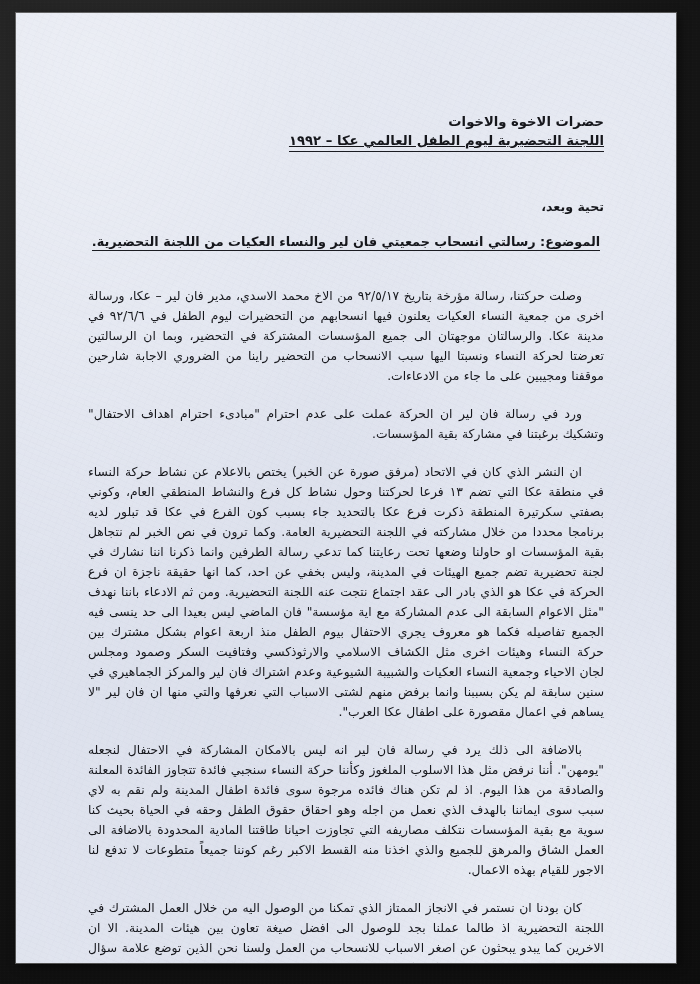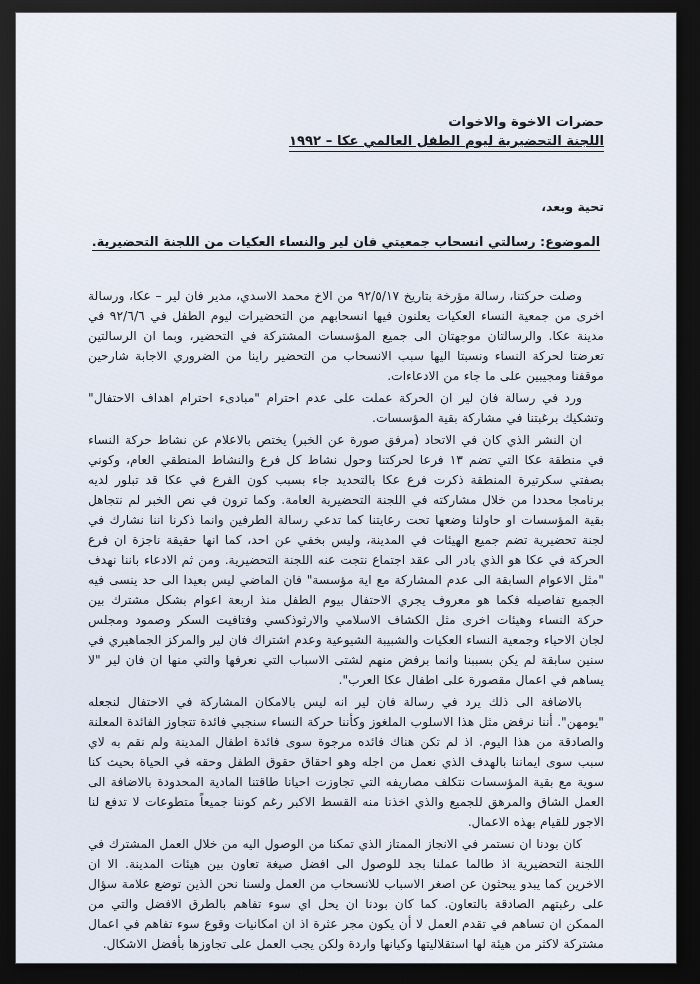--- a/index.html
+++ b/index.html
@@ -123,21 +123,21 @@
     text-align: justify;
     text-align-last: right;
     text-justify: inter-word;
     font-size: 12.35px;
     font-weight: 400;
     line-height: 1.62;
     text-indent: 22px;
     letter-spacing: -.05px;
     word-spacing: .4px;
   }
-  p.para + p.para { margin-top: 2px; }
+  p.para + p.para { margin-top: 18px; }
   p.para.gap-before { margin-top: 11px; }
 </style>
 </head>
 <body>
 
 <div class="scan-backdrop"></div>
 
 <div class="paper">
 
   <div class="content">

